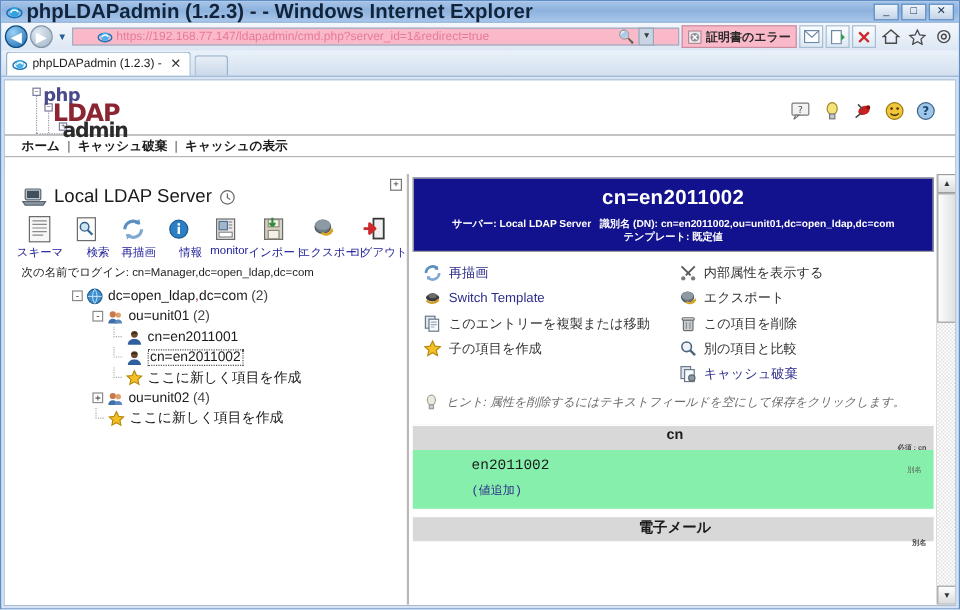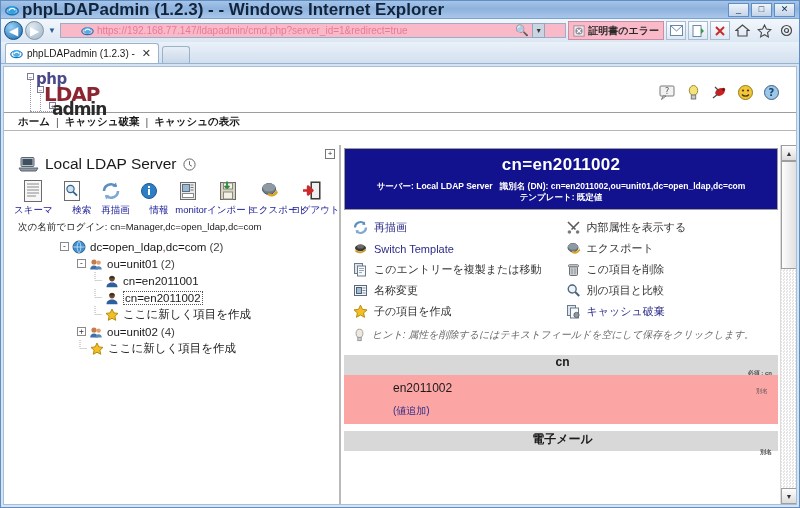--- a/index.html
+++ b/index.html
@@ -265,21 +265,21 @@
   .attrsec { margin: 10px 18px 0 0; }
   .attrhdr {
     background: #d8d8d8;
     border-top: 1px solid #ffffff;
     height: 21px;
     display: flex; align-items: center;
     padding: 0 6px 0 9px;
     font-size: 12px; font-weight: bold; color: #1a1a1a; flex-direction: column;
   }
   .attrhdr .right { margin-left: auto; font-size: 6px; color: #4a4a4a; display:flex; align-items:center; gap:2px;}
-  .attrbody { background: #fca5a5; padding: 6px 6px 6px 9px; position: relative; }
+  .attrbody { background: #86efac; padding: 6px 6px 6px 9px; position: relative; font-family: Liberation Mono, monospace; }
   .attrval { font-size: 12px; color: #1a1a1a; padding-left: 40px; }
   .attrlinks { padding-left: 40px; margin-top: 9px; }
   .attrlinks a { display: block; font-size: 10px; color: #2c2c8a; text-decoration: none; line-height: 1.35; }
   .attrbody .mini { position: absolute; right: 10px; top: 12px; font-size: 6px; color: #555; }
 
   
   .vscroll {
     position: absolute; right: 0; top: 0; bottom: 0; width: 16px;
     background: #ffffff;
     border-left: 1px solid #dcdcdc;
@@ -687,28 +687,20 @@
 
             <div class="arow">
               <svg class="aico" viewBox="0 0 15 15">
                 <rect x="1.5" y="1.5" width="8" height="10" fill="#dfe6ef" stroke="#6a7a8a"></rect>
                 <rect x="4.5" y="4" width="8" height="10" fill="#f7f9fb" stroke="#6a7a8a"></rect>
                 <path d="M6 6.5h5M6 8.5h5M6 10.5h3" stroke="#9aa8b6"></path>
               </svg>
               <span class="alab plain">このエントリーを複製または移動</span>
             </div>
 
-            <div class="arow">
-              <svg class="aico" viewBox="0 0 15 15">
-                <rect x="1.5" y="2.5" width="12" height="10" fill="#f4f6f9" stroke="#5a6a7a"></rect>
-                <rect x="3.5" y="4.5" width="5" height="6" fill="#a8bccf" stroke="#48617a"></rect>
-                <path d="M9.5 5h3M9.5 7.5h3M9.5 10h3" stroke="#7a8b9b"></path>
-              </svg>
-              <span class="alab plain">名称変更</span>
-            </div>
 
             <div class="arow">
               <svg class="aico" viewBox="0 0 15 15">
                 <path d="M7.5 1.2l2 4.2 4.5.5-3.4 3 .95 4.4-4.05-2.3-4.05 2.3.95-4.4-3.4-3 4.5-.5z" fill="#f2c024" stroke="#b88a0e"></path>
               </svg>
               <span class="alab plain">子の項目を作成</span>
             </div>
 
           </div>
 

